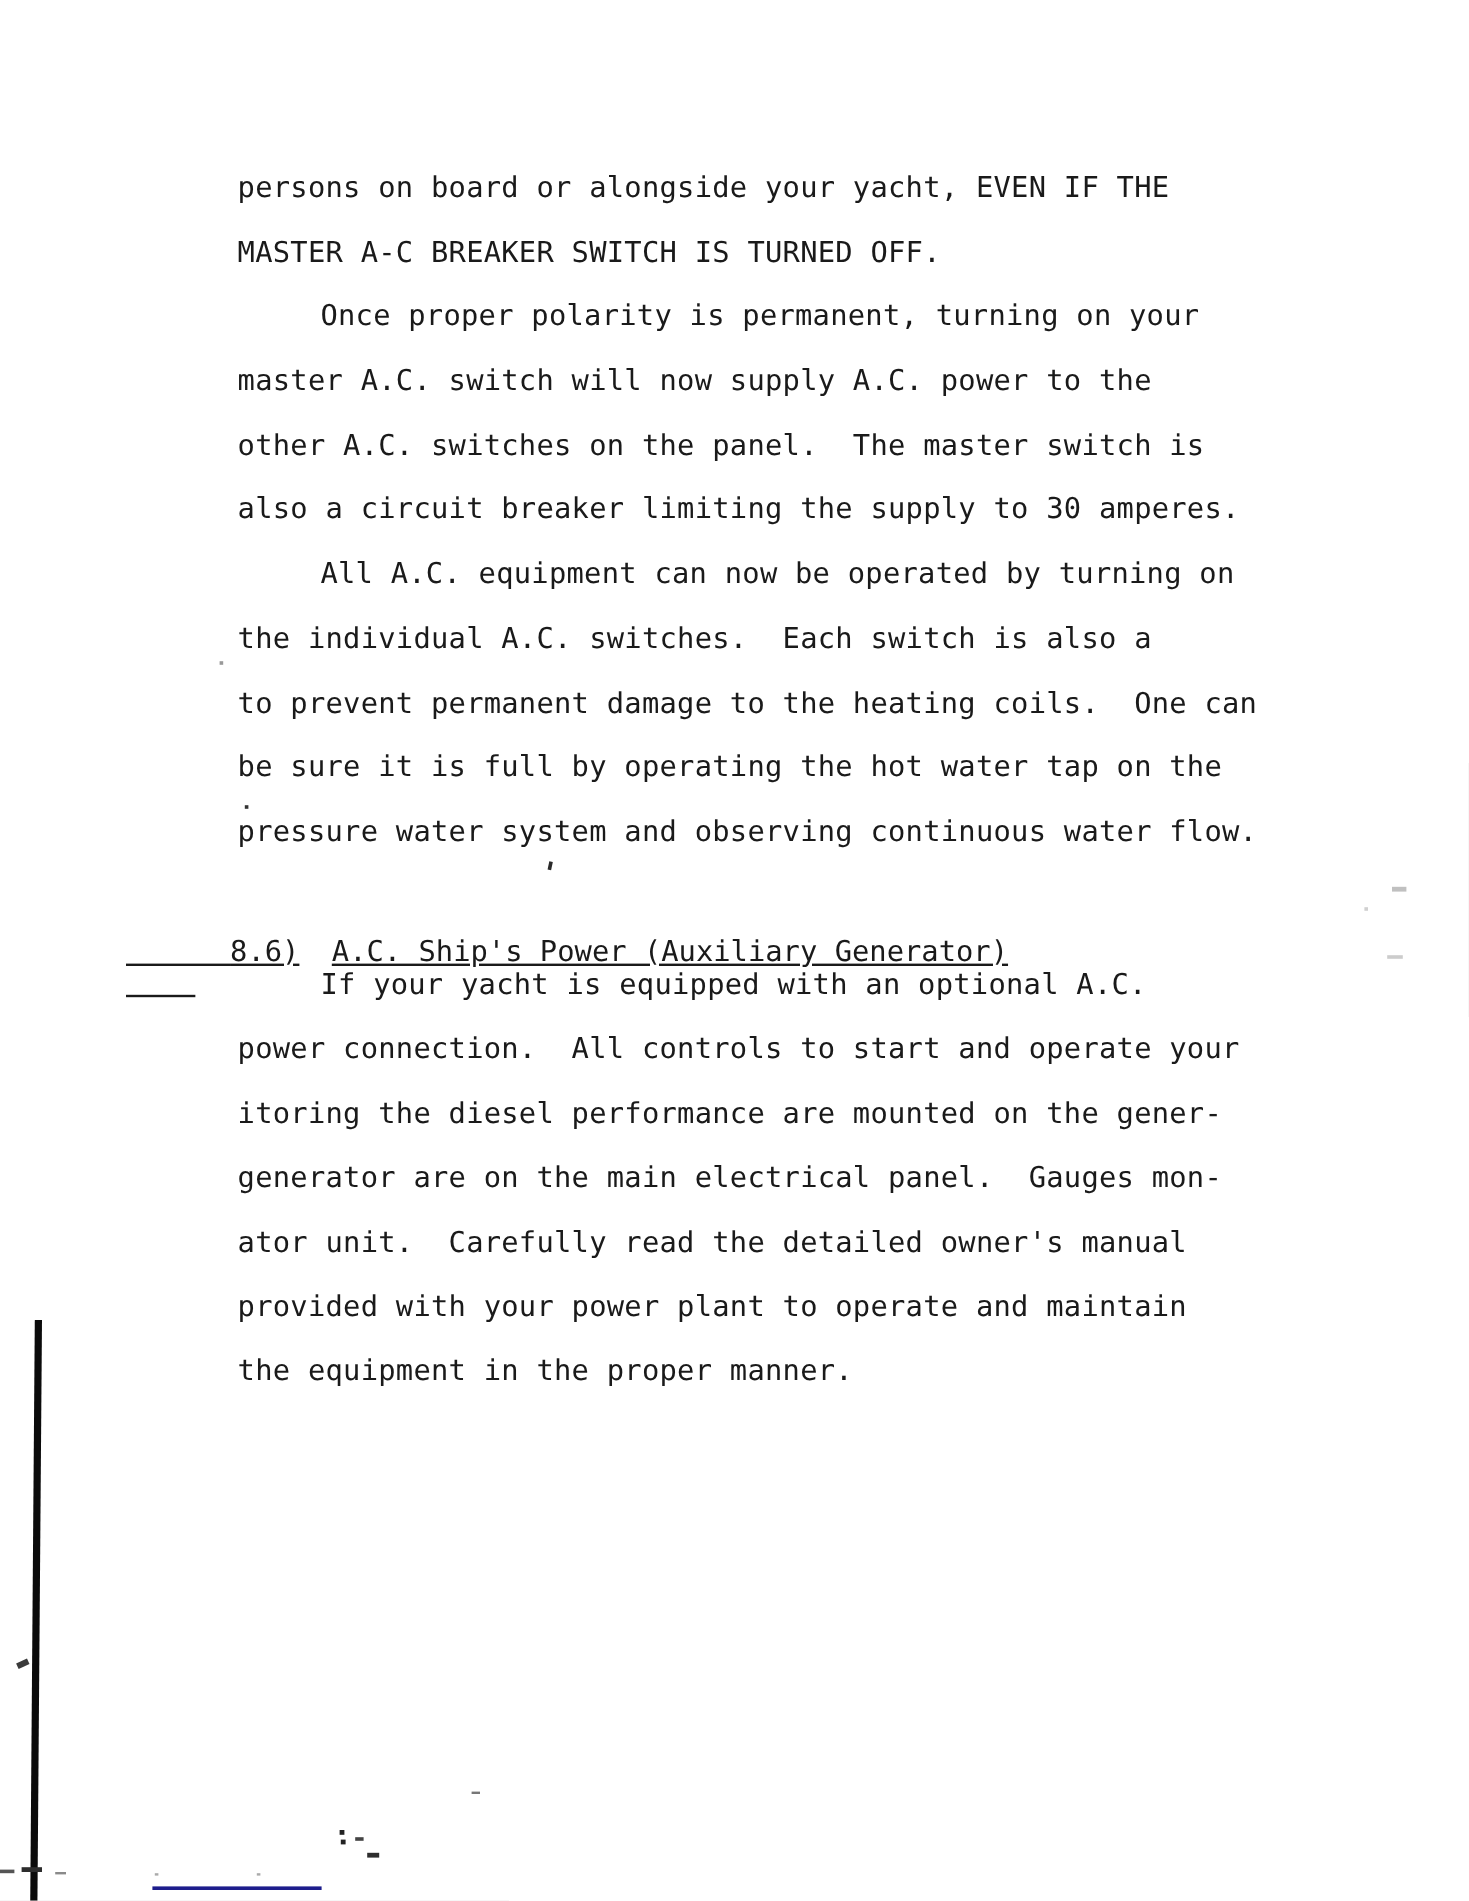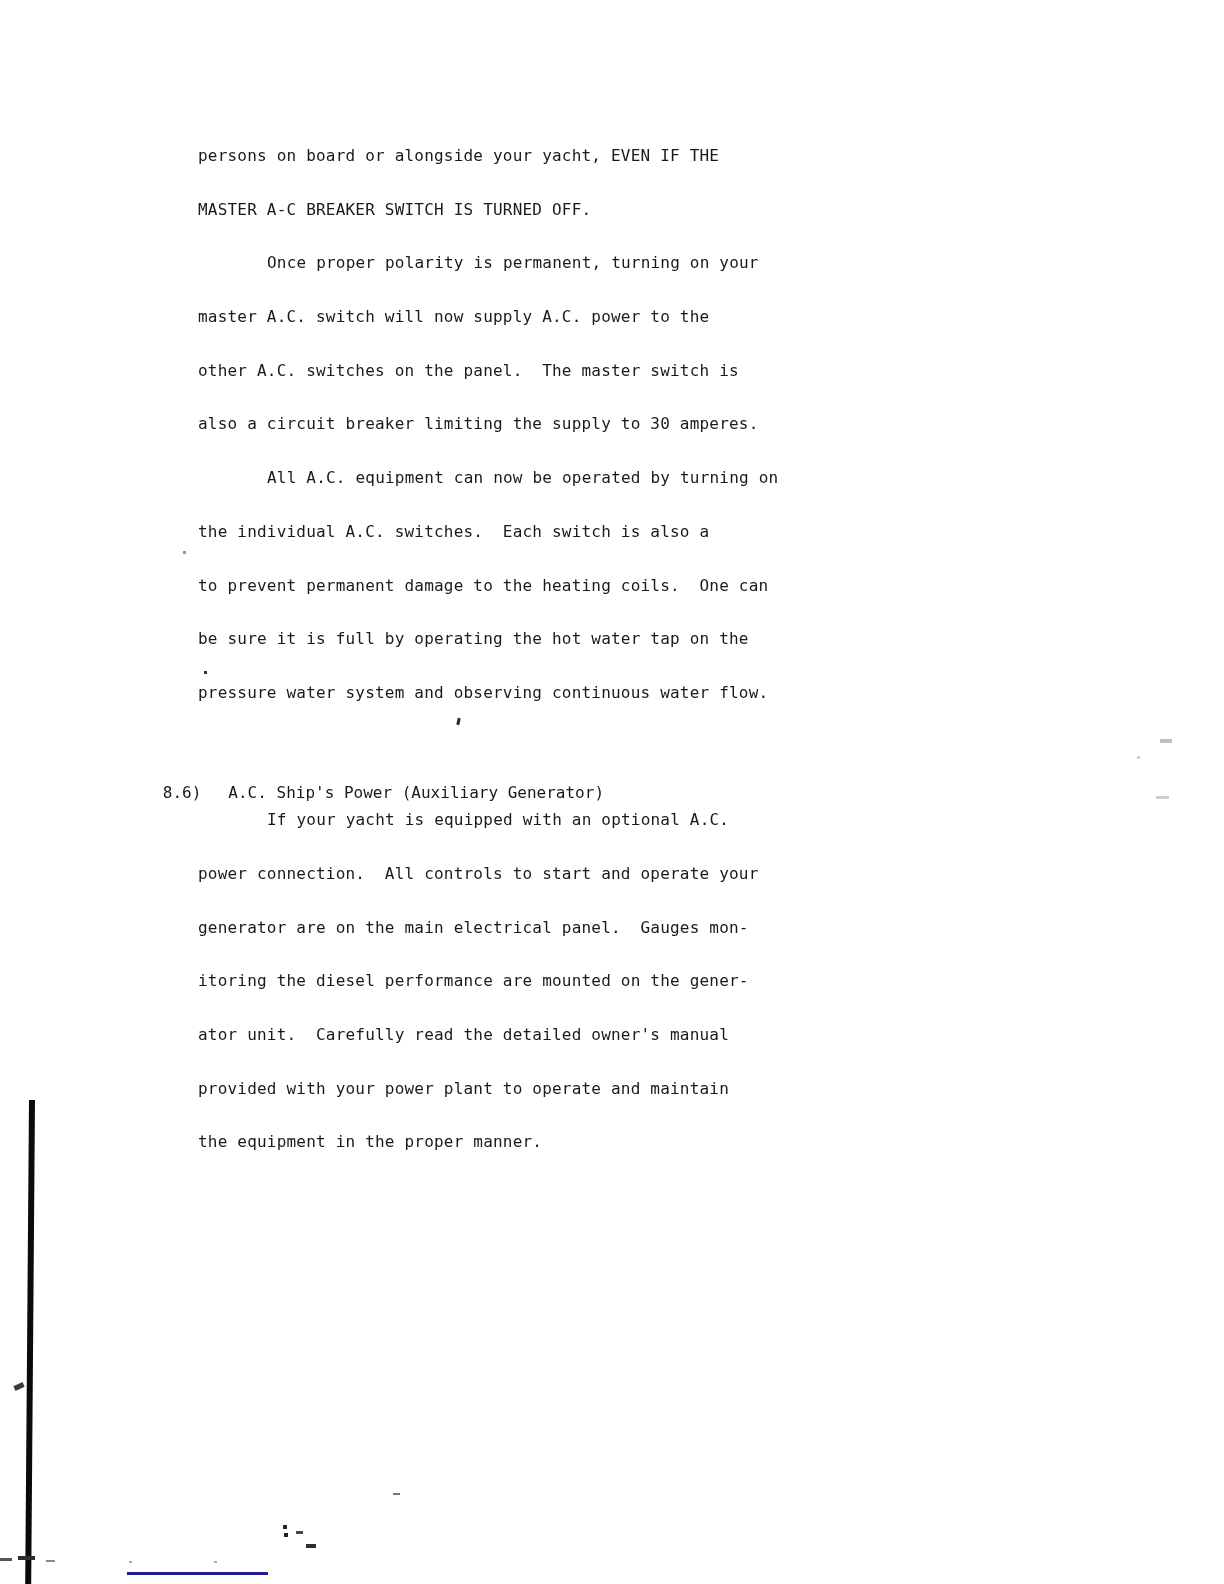--- a/index.html
+++ b/index.html
@@ -17,33 +17,34 @@
     font-family: "DejaVu Sans Mono", "Liberation Mono", monospace;
     color: #1a1a1a;
   }
   .textblock {
     position: absolute;
     left: 198px;
     top: 143px;
   }
   .line {
     height: 53.7px;
-    font-size: 16px;
+    font-size: 24px;
     line-height: 26px;
     white-space: pre;
     letter-spacing: 0.2px;
   }
   .indent { padding-left: 69px; }
   .heading {
     margin-left: -93px;
     margin-top: 20px;
     height: 53.7px;
-    font-size: 16px;
+    font-size: 24px;
     line-height: 26px;
     white-space: pre;
+    text-decoration: underline;
   }
   .heading .title { margin-left: 27px; }
 
   
   .margin-line {
     position: absolute;
     left: 29px;
     top: 1100px;
     width: 6px;
     height: 486px;
@@ -95,22 +96,22 @@
     <div class="line">to prevent permanent damage to the heating coils.  One can</div>
     <div class="line">be sure it is full by operating the hot water tap on the</div>
     <div class="line">pressure water system and observing continuous water flow.</div>
 
     <div class="heading">
       <span class="num">8.6)</span><span class="title">A.C. Ship's Power (Auxiliary Generator)</span>
     </div>
 
     <div class="line indent">If your yacht is equipped with an optional A.C.</div>
     <div class="line">power connection.  All controls to start and operate your</div>
+    <div class="line">itoring the diesel performance are mounted on the gener-</div>
     <div class="line">generator are on the main electrical panel.  Gauges mon-</div>
-    <div class="line">itoring the diesel performance are mounted on the gener-</div>
     <div class="line">ator unit.  Carefully read the detailed owner's manual</div>
     <div class="line">provided with your power plant to operate and maintain</div>
     <div class="line">the equipment in the proper manner.</div>
   </div>
 
   <div class="margin-line"></div>
   <div class="blue-underline"></div>
   <div class="speck sp-a"></div>
   <div class="speck sp-b"></div>
   <div class="speck sp-c"></div>

